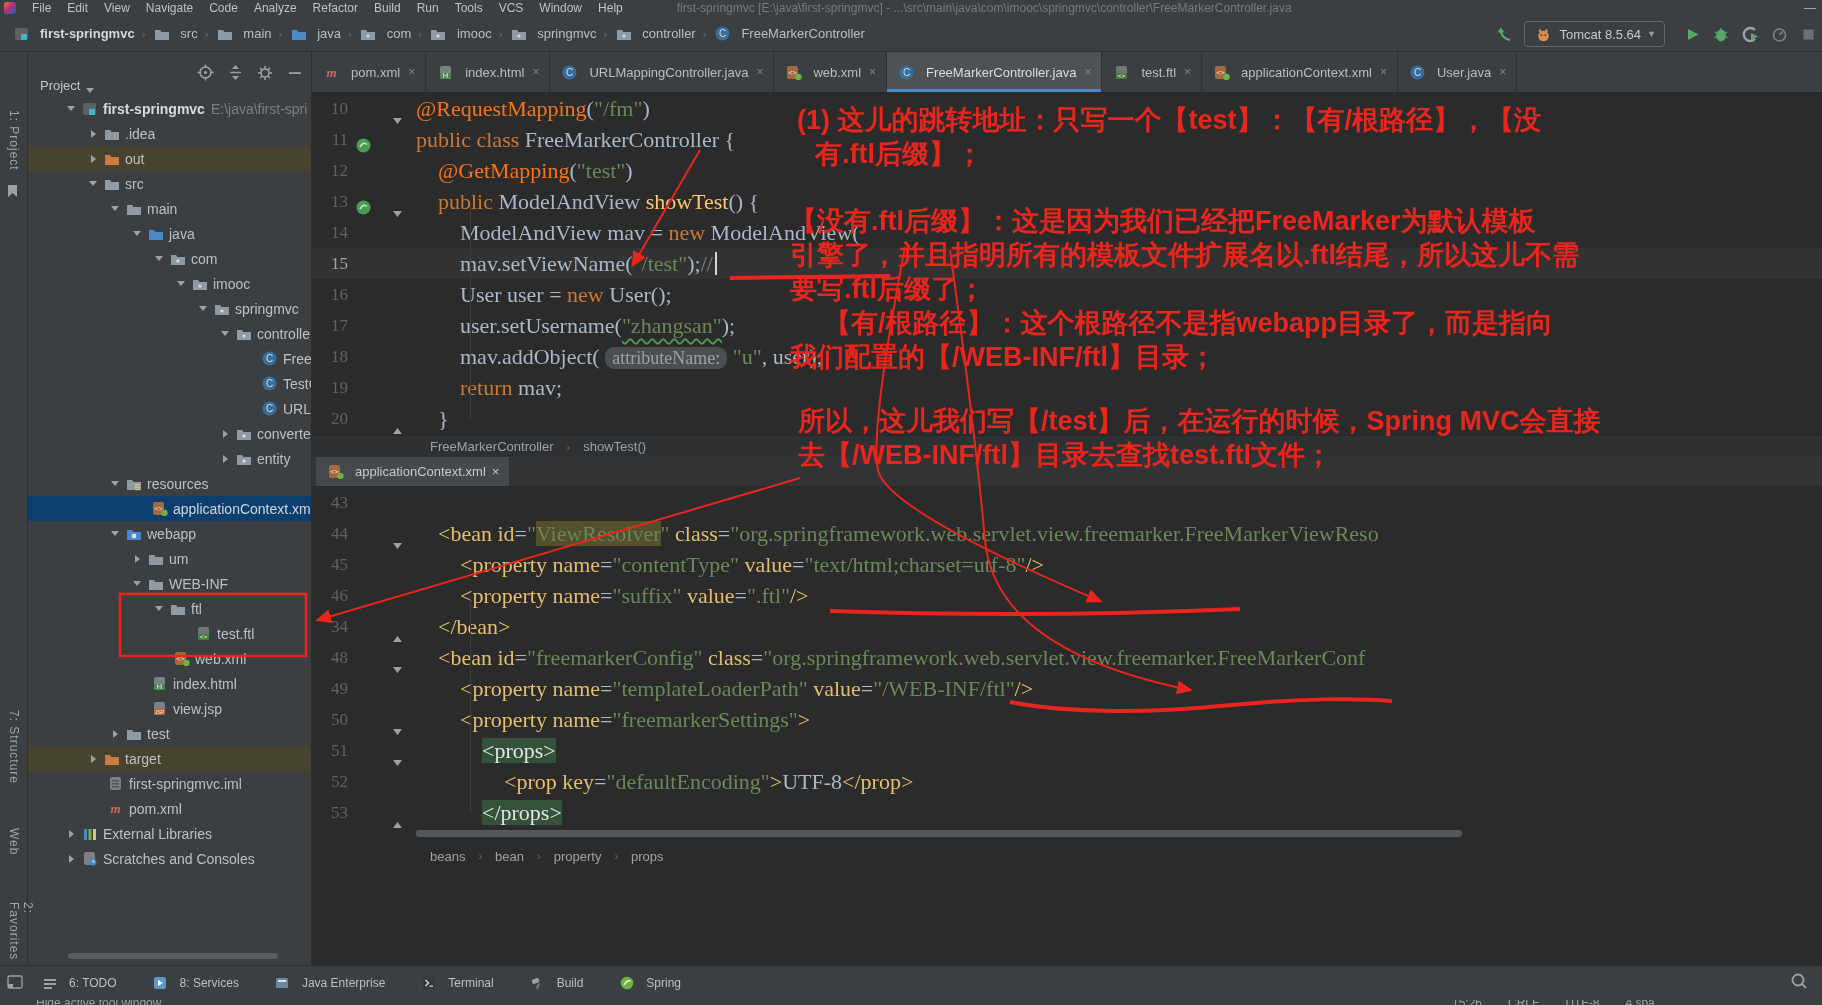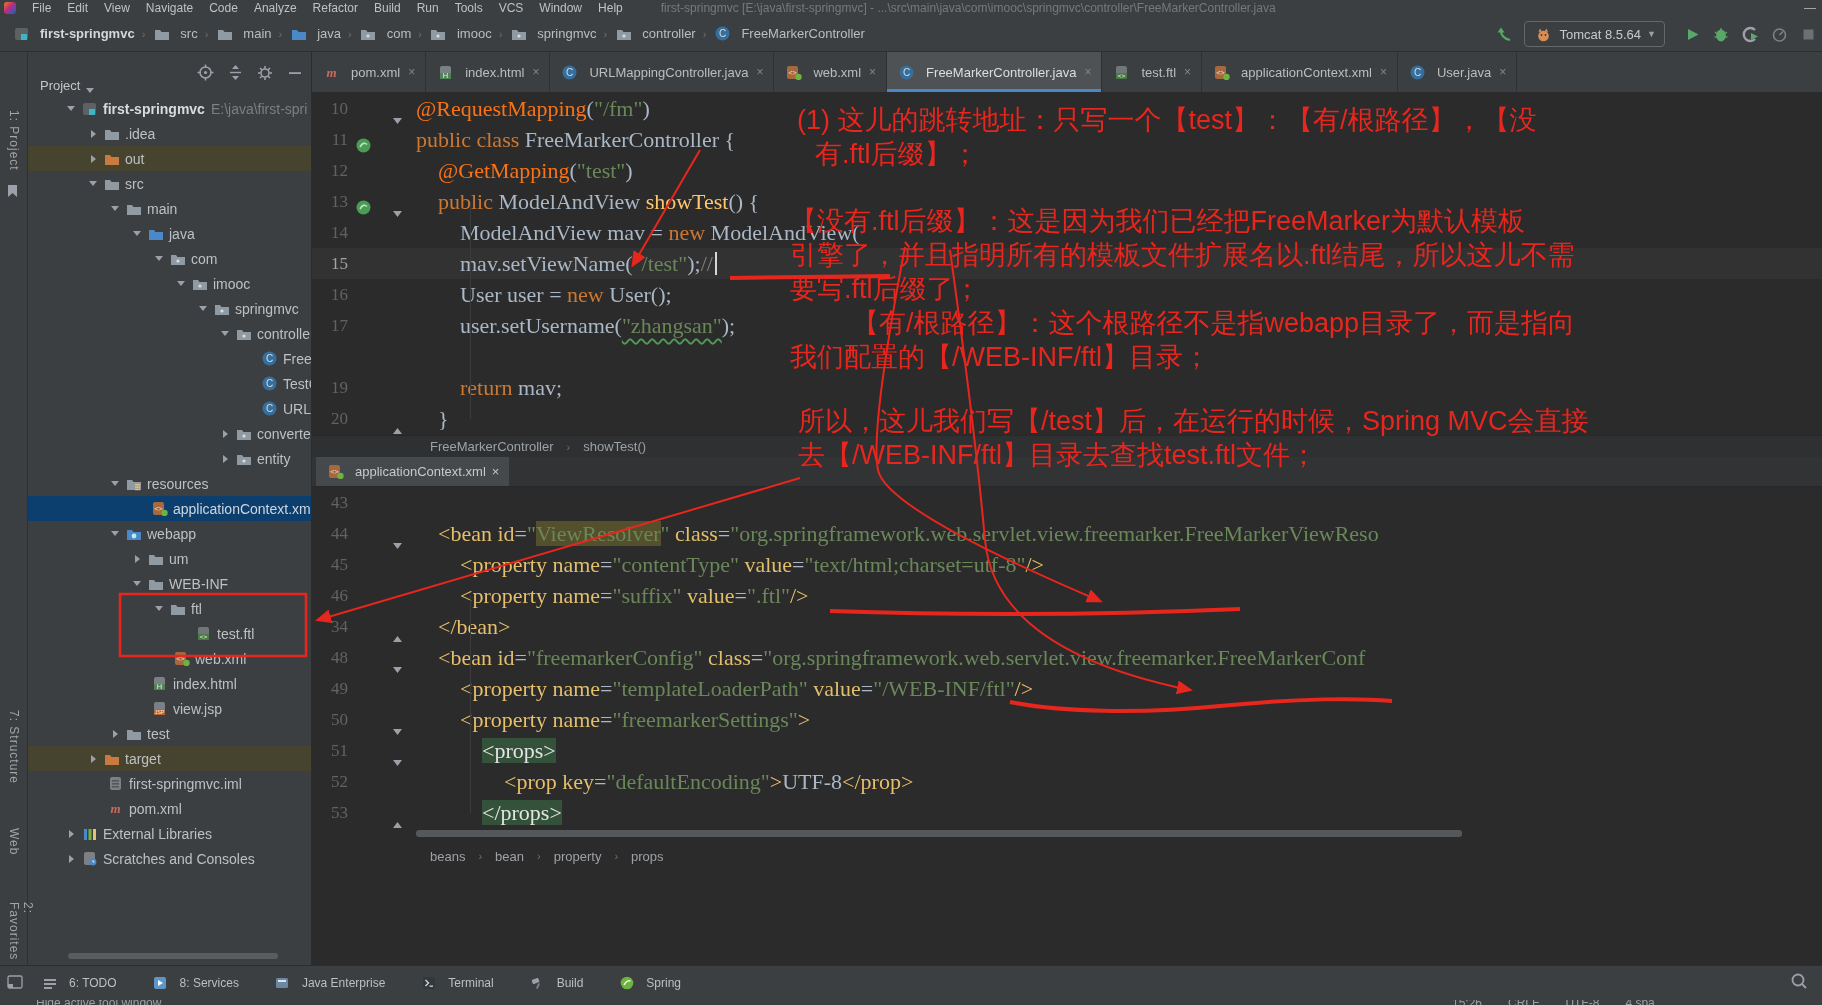--- a/index.html
+++ b/index.html
@@ -7,21 +7,21 @@
     font-family:"Liberation Sans", sans-serif; }
   #app { position:relative; width:1822px; height:1005px; background:#3c3f41; }
 
   
   .titlebar { position:absolute; left:0; top:0; right:0; height:16px; background:#3c3f41;
     display:flex; align-items:center; z-index:5; }
   .logo { width:12px; height:12px; margin:0 8px 0 4px; border-radius:3px;
     background:linear-gradient(135deg,#f97a12,#b92d82 45%,#0a65c2); }
   .menubar { display:flex; }
   .menu-item { padding:0 8px; font-size:12px; color:#bfc1c3; cursor:default; }
-  .wintitle { margin-left:30px; font-size:12px; color:#787878; white-space:nowrap; overflow:hidden; flex:1; }
+  .wintitle { margin-left:46px; font-size:12px; color:#787878; white-space:nowrap; overflow:hidden; flex:1; }
   .minbtn { width:24px; color:#b0b3b5; font-size:12px; text-align:center; }
 
   
   .navbar { position:absolute; left:0; top:16px; right:0; height:36px; background:#3c3f41;
     border-bottom:1px solid #2c2e2f; display:flex; align-items:center; z-index:5; }
   .crumbs { display:flex; align-items:center; padding-left:10px; font-size:13px; color:#bbbdbf; white-space:nowrap; }
   .crumb { display:flex; align-items:center; gap:5px; padding:0 2px; }
   .crumb.first .clabel { font-weight:bold; color:#d5d7d9; }
   .csep { color:#6e7274; margin:0 5px; font-size:11px; }
   .runbar { position:absolute; right:0; top:0; height:36px; display:flex; align-items:center; gap:9px; padding-right:4px; }
@@ -103,24 +103,24 @@
   .bbitem { display:flex; align-items:center; gap:6px; }
   .cornericon { position:absolute; left:7px; top:975px; z-index:7; }
   .searchicon { position:absolute; right:14px; top:972px; z-index:7; }
   .statusbar { position:absolute; left:0; right:0; top:1000px; height:5px; background:#3c3f41; overflow:hidden; z-index:6; }
   .statusbar .sleft { position:absolute; left:36px; top:-4px; font-size:12px; color:#9da0a2; }
   .statusbar .sright { position:absolute; left:1452px; top:-4px; font-size:12px; color:#9da0a2; display:flex; gap:26px; }
 
   
   .annsvg { position:absolute; left:0; top:0; z-index:40; pointer-events:none; }
   .annblock { position:absolute; z-index:41; pointer-events:none; color:#e8261d;
-    font-size:27px; font-weight:400; line-height:34px; white-space:nowrap; }
+    font-size:27px; font-weight:700; line-height:34px; white-space:nowrap; }
   #ann1 .ln:nth-child(2){ margin-left:18px; }
   #ann2 .ln:nth-child(1){ }
-  #ann3 .ln:nth-child(1){ margin-left:62px; }
+  #ann3 .ln:nth-child(1){ margin-left:34px; }
 </style>
 </head>
 <body>
 
 <div id="app">
 
   <div class="titlebar">
     <span class="logo"></span>
     <nav class="menubar" id="menubar">
         <span class="menu-item">File</span>
@@ -851,20 +851,25 @@
     </div>
       <div class="cl " style="top:186px">
       <span class="num">16</span>
 
       <span class="codeln"><span class="d">        User user = </span><span class="k">new</span><span class="d"> User();</span></span>
     </div>
       <div class="cl " style="top:217px">
       <span class="num">17</span>
 
       <span class="codeln"><span class="d">        user.setUsername(</span><span class="w">"zhangsan"</span><span class="d">);</span></span>
+    </div>
+      <div class="cl " style="top:248px">
+      <span class="num">18</span>
+
+      <span class="codeln"><span class="d">        mav.addObject( </span><span class="h">attributeName:</span><span class="d"> </span><span class="s">"u"</span><span class="d">, user);</span></span>
     </div>
       <div class="cl " style="top:279px">
       <span class="num">19</span>
 
       <span class="codeln"><span class="d">        </span><span class="k">return</span><span class="d"> mav;</span></span>
     </div>
       <div class="cl " style="top:310px">
       <span class="num">20</span>
 
       <span class="gfold"><svg width="11" height="8">

